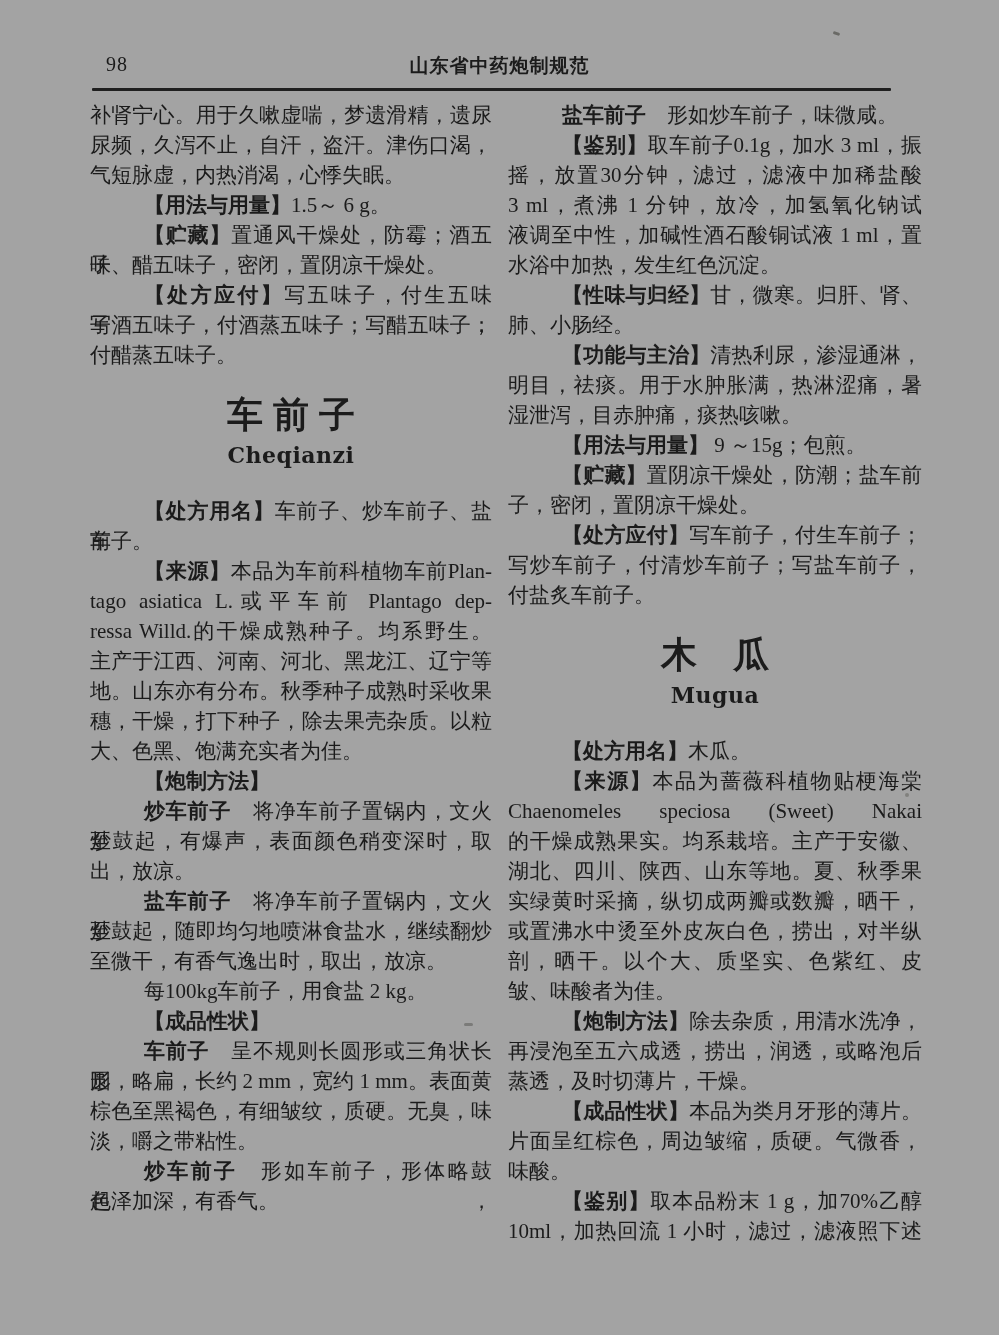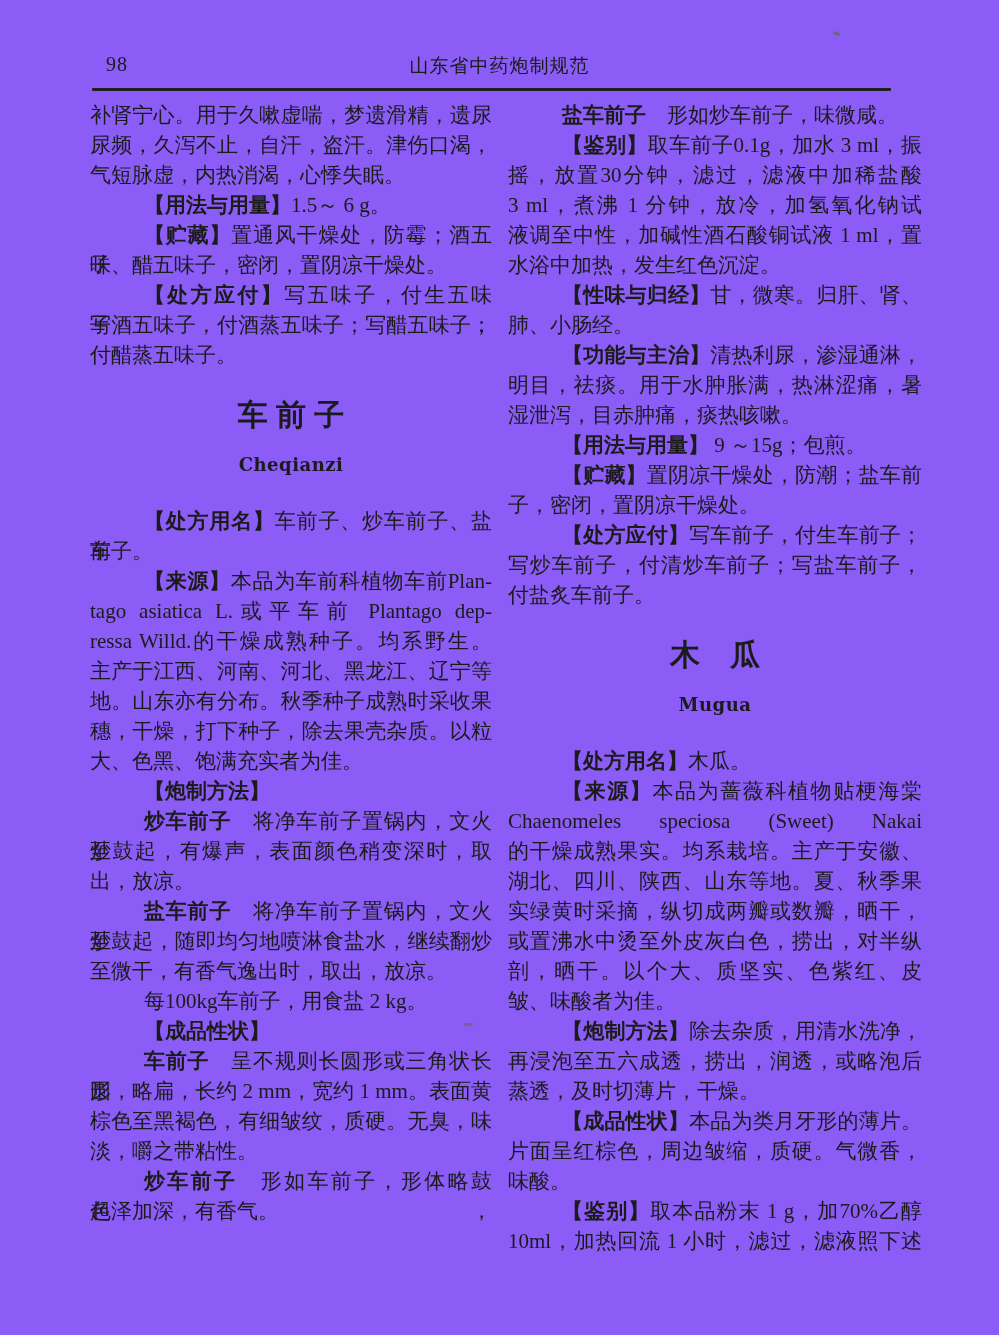--- a/index.html
+++ b/index.html
@@ -1,32 +1,32 @@
 <!DOCTYPE html>
 <html><head>
 <meta charset="utf-8">
 <style>
   html,body{margin:0;padding:0;}
   body{background:#e8e8e6;}
   .page{
     position:relative;
     width:999px;height:1335px;
     margin:0 auto;
-    background:#8b5cf6;
+    background:#a3a3a3;
     overflow:hidden;
     font-family:"Liberation Serif","DejaVu Serif",serif;
     color:#1b1b1b;
   }
   .page-number{
     position:absolute;left:106px;top:53px;
     font-size:20px;letter-spacing:1px;font-weight:500;
   }
   .header-title{
     position:absolute;left:0;top:53px;width:100%;
-    text-align:center;font-size:19px;font-weight:400;letter-spacing:1px;
+    text-align:center;font-size:19px;font-weight:700;letter-spacing:1px;
   }
   .header-rule{
     position:absolute;left:92px;top:88px;width:799px;height:3px;
     background:#1f1f1f;border-radius:1px;
   }
   .col{position:absolute;top:100px;}
   .col-left{left:90px;width:402px;}
   .col-right{left:508px;width:414px;}
   .ln{
     font-size:21px;height:30px;line-height:30px;
@@ -36,27 +36,27 @@
   .end{text-align:center;text-align-last:left;}
   .indent{text-indent:54px;}
   .lbl{
     font-family:"Liberation Sans","DejaVu Sans",sans-serif;
     font-weight:700;
   }
   .hcn{
     height:34px;line-height:34px;margin-top:28px;
     text-align:center;text-align-last:center;text-indent:0;
     font-family:"Liberation Sans","DejaVu Sans",sans-serif;
-    font-weight:700;font-size:30px;
+    font-weight:700;font-size:36px;
   }
   .hpy{
-    height:26px;line-height:26px;margin-top:20px;margin-bottom:28px;
+    height:26px;line-height:26px;margin-top:10px;margin-bottom:28px;
     text-align:center;text-align-last:center;text-indent:0;
     font-family:"DejaVu Serif","Liberation Serif",serif;
-    font-weight:700;font-size:18px;letter-spacing:0.5px;
+    font-weight:700;font-size:22px;letter-spacing:0.5px;
   }
   .speck{position:absolute;background:#6a6a66;border-radius:2px;}
   .speck-1{left:833px;top:32px;width:7px;height:3px;transform:rotate(18deg);}
   .speck-2{left:464px;top:1023px;width:9px;height:3px;opacity:.7;}
   .speck-3{left:905px;top:793px;width:4px;height:4px;opacity:.6;}
 </style>
 </head>
 <body>
 
 <div class="page">

